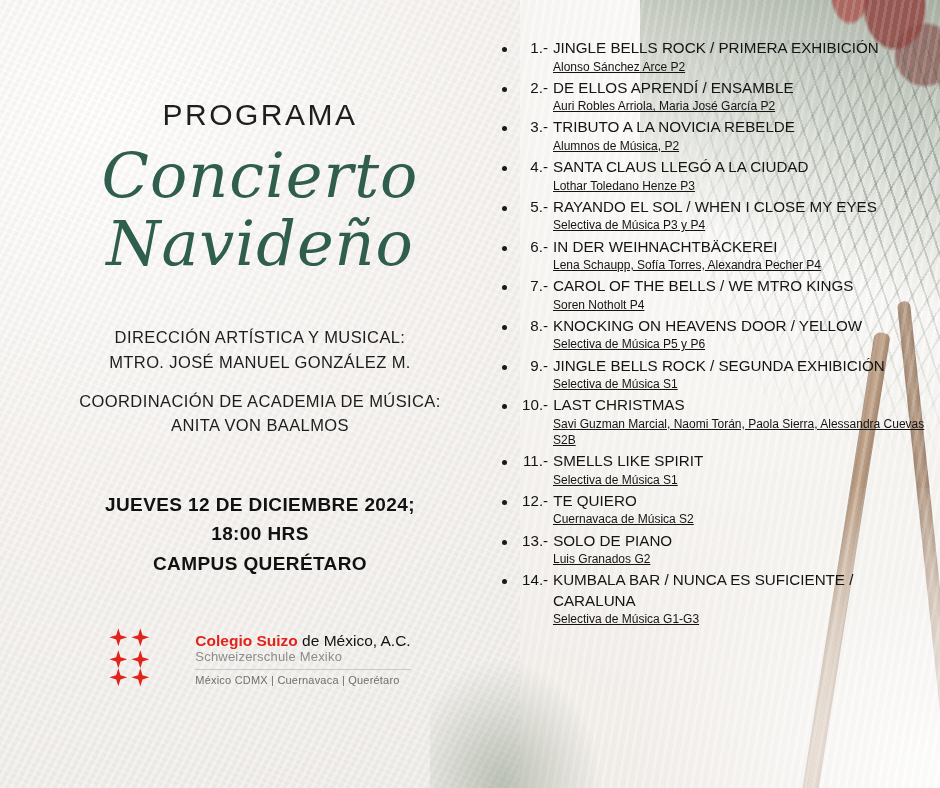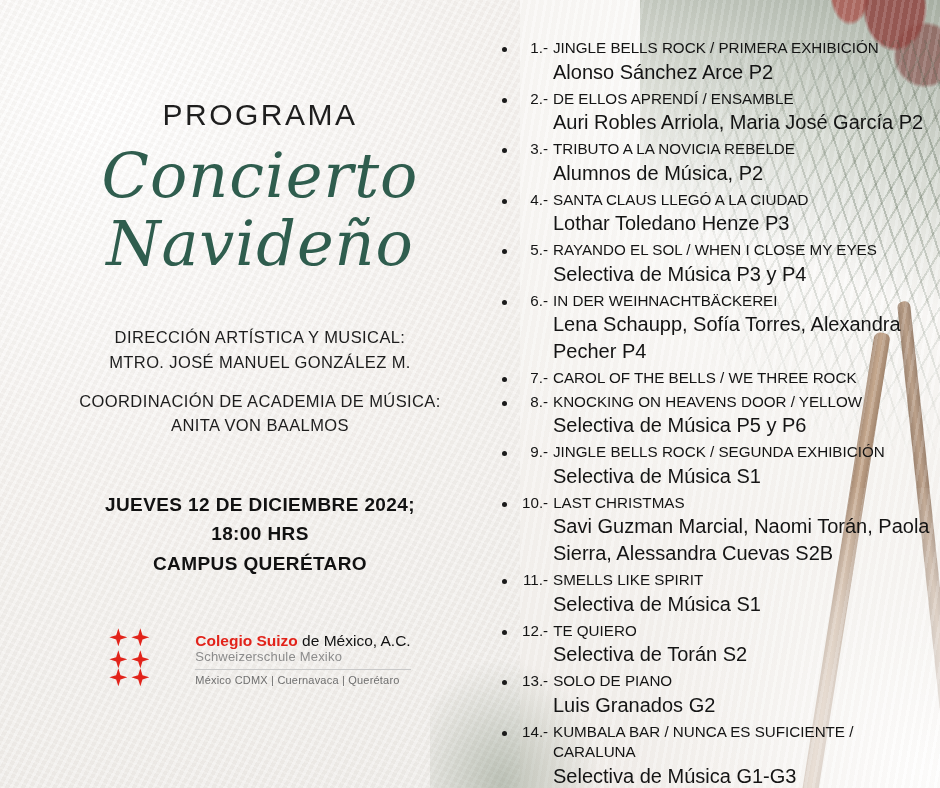--- a/index.html
+++ b/index.html
@@ -159,22 +159,23 @@
     content: "";
     position: absolute; left: 2px; top: 9px;
     width: 5px; height: 5px; border-radius: 50%; background: #1a1a1a;
   }
   .song {
     font-size: 15.2px; color: #141414; line-height: 1.35;
     display: flex; gap: 5px;
   }
   .song .num { white-space: nowrap; text-align: right; min-width: 26px; }
   .perf {
-    font-size: 20px; color: #141414; line-height: 1.35;
+    font-size: 12px; color: #141414; line-height: 1.35;
     padding-left: 31px;
+    text-decoration: underline;
   }
 </style>
 </head>
 <body>
 
 <div class="bg-left"></div>
 <div class="bg-right">
   <div class="deco-foliage"></div>
   <div class="deco-pine"></div>
   <div class="deco-stick-a"></div>
@@ -267,22 +268,23 @@
       <li>
         <div class="song">
           <span class="num">6.-</span>
           <span>IN DER WEIHNACHTBÄCKEREI</span>
         </div>
         <div class="perf">Lena Schaupp, Sofía Torres, Alexandra Pecher P4</div>
       </li>
       <li>
         <div class="song">
           <span class="num">7.-</span>
-          <span>CAROL OF THE BELLS / WE THREE ROCK</span>
-        </div>
+          <span>CAROL OF THE BELLS / WE MTRO KINGS</span>
+        </div>
+        <div class="perf">Soren Notholt P4</div>
       </li>
       <li>
         <div class="song">
           <span class="num">8.-</span>
           <span>KNOCKING ON HEAVENS DOOR / YELLOW</span>
         </div>
         <div class="perf">Selectiva de Música P5 y P6</div>
       </li>
       <li>
         <div class="song">
@@ -303,21 +305,21 @@
           <span class="num">11.-</span>
           <span>SMELLS LIKE SPIRIT</span>
         </div>
         <div class="perf">Selectiva de Música S1</div>
       </li>
       <li>
         <div class="song">
           <span class="num">12.-</span>
           <span>TE QUIERO</span>
         </div>
-        <div class="perf">Selectiva de Torán S2</div>
+        <div class="perf">Cuernavaca de Música S2</div>
       </li>
       <li>
         <div class="song">
           <span class="num">13.-</span>
           <span>SOLO DE PIANO</span>
         </div>
         <div class="perf">Luis Granados G2</div>
       </li>
       <li>
         <div class="song">

